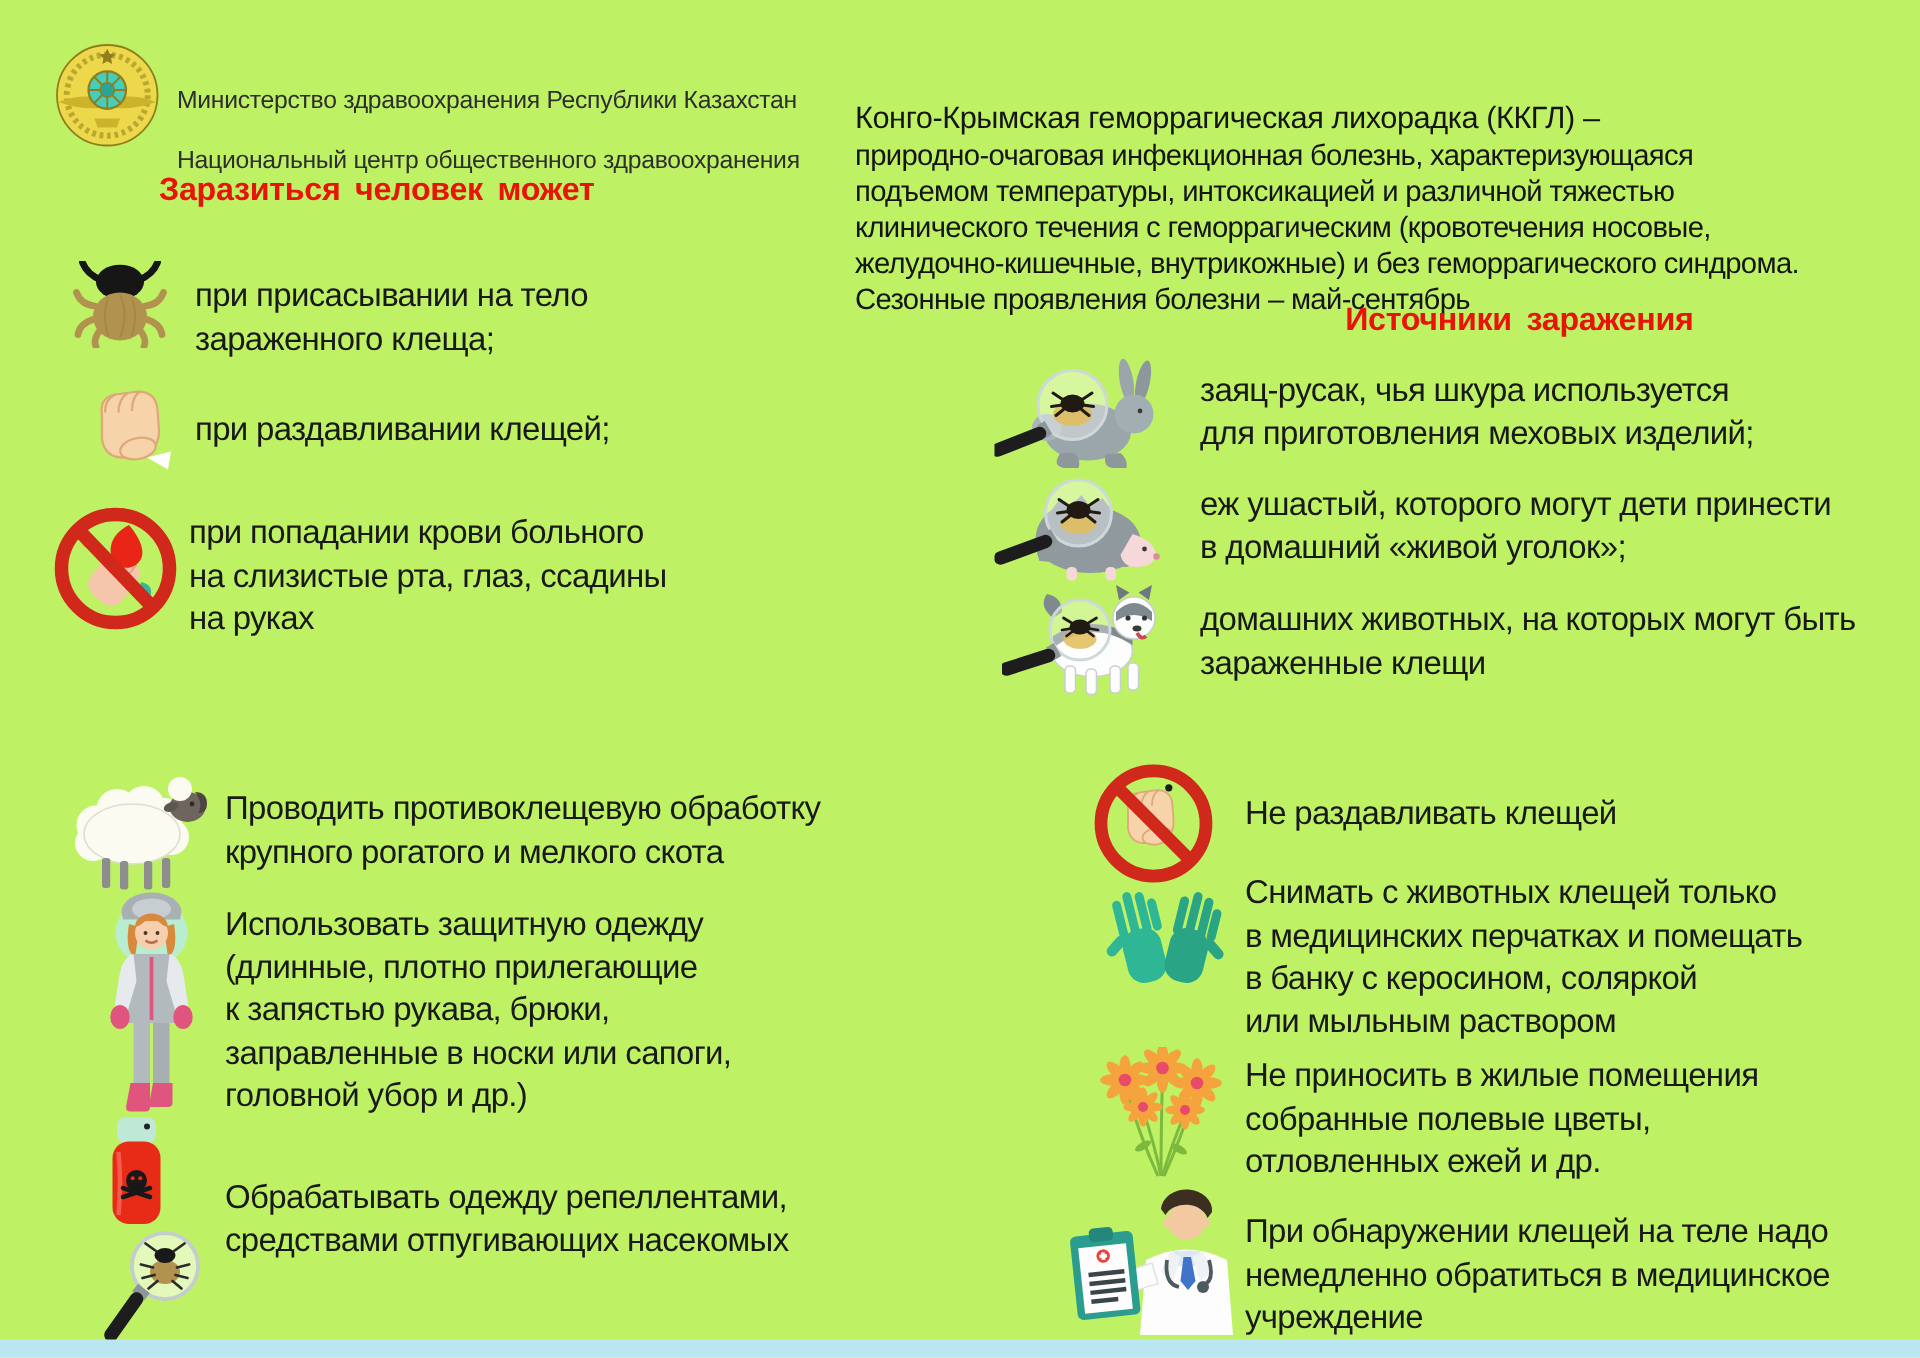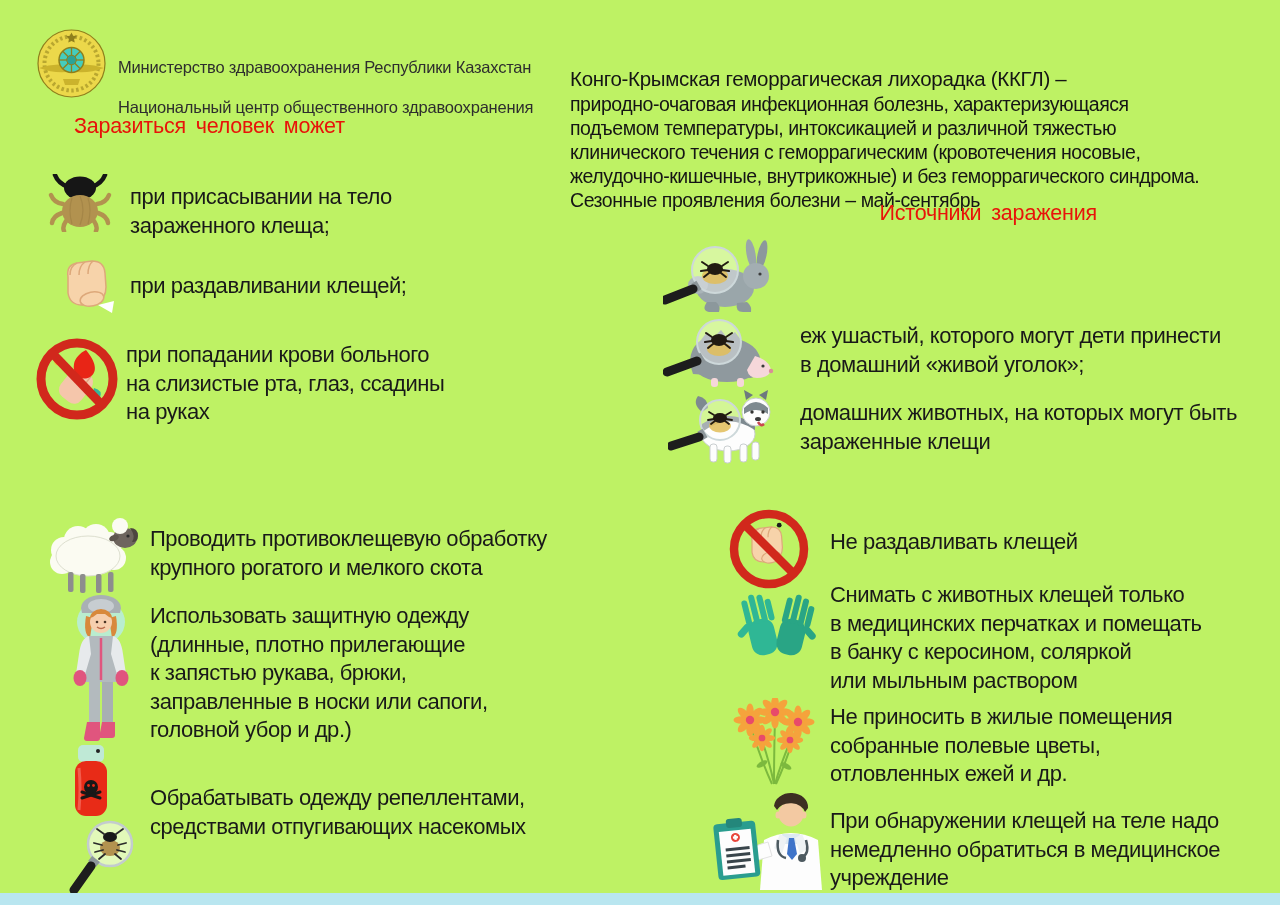--- a/index.html
+++ b/index.html
@@ -3,21 +3,21 @@
 <meta charset="utf-8">
 <style>
   * { margin:0; padding:0; box-sizing:border-box; }
   html,body { width:1280px; height:905px; }
   body { font-family:"Liberation Sans", sans-serif; background:#ffffff; }
   .poster { position:relative; width:1280px; height:905px; background:#bef264; overflow:hidden; }
   .abs { position:absolute; }
   .org-text { font-size:16.5px; line-height:1.22; color:#2e2e2e; letter-spacing:-0.2px; white-space:pre-line; }
   .title-block { font-size:19.5px; line-height:1.24; color:#151515; letter-spacing:-0.45px; white-space:pre-line; width:700px; }
   .title-bold { font-weight:normal; font-size:20.5px; letter-spacing:-0.3px; }
-  .red-heading { color:#e81309; font-weight:normal; font-size:21.5px; letter-spacing:-0.2px; word-spacing:4px; white-space:pre; }
+  .red-heading { color:#e81309; font-weight:bold; font-size:21.5px; letter-spacing:-0.2px; word-spacing:4px; white-space:pre;margin-left:32px; }
   .item-text { font-size:22px; line-height:1.3; color:#191919; letter-spacing:-0.45px; white-space:pre-line; }
   .center { text-align:right; }
   .footer-strip { position:absolute; left:0; bottom:0; width:1280px; height:12px; background:#b9e6f0; }
   svg { display:block; }
 </style>
 </head>
 <body>
 
 <div class="poster">
 
@@ -131,20 +131,22 @@
           <path d="M45 34 l-7 1"></path>
           <path d="M46 37 l-5 4"></path>
         <path d="M59 30 l6 -4"></path>
           <path d="M59 34 l7 1"></path>
           <path d="M58 37 l5 4"></path>
       </g>
       <line x1="36" y1="49" x2="31" y2="52" stroke="#8d969a" stroke-width="10"></line>
       <line x1="30" y1="53" x2="2" y2="64" stroke="#1d1d1d" stroke-width="9" stroke-linecap="round"></line>
     </svg>
   </span>
+  <div class="abs item-text" style="left:800px;top:246px">заяц-русак, чья шкура используется
+для приготовления меховых изделий;</div>
 
   <span class="abs" style="left:663px;top:312px">
     <svg width="118" height="82" viewBox="0 0 118 82">
       <path d="M30 62 Q22 40 38 28 L44 20 L50 26 L58 18 L64 26 L72 20 L78 28 Q96 34 98 50 Q99 62 88 66 Z" fill="#8f999e"></path>
       <ellipse cx="64" cy="52" rx="34" ry="18" fill="#8f999e"></ellipse>
       <path d="M92 44 Q106 48 108 58 Q106 66 94 66 Q86 66 84 58 Z" fill="#f6d7da"></path>
       <circle cx="100" cy="54" r="1.6" fill="#3a3a3a"></circle>
       <circle cx="108" cy="59" r="2.2" fill="#d98f97"></circle>
       <rect x="48" y="66" width="7" height="9" rx="3" fill="#f6d7da"></rect>
       <rect x="74" y="66" width="7" height="9" rx="3" fill="#f6d7da"></rect>

